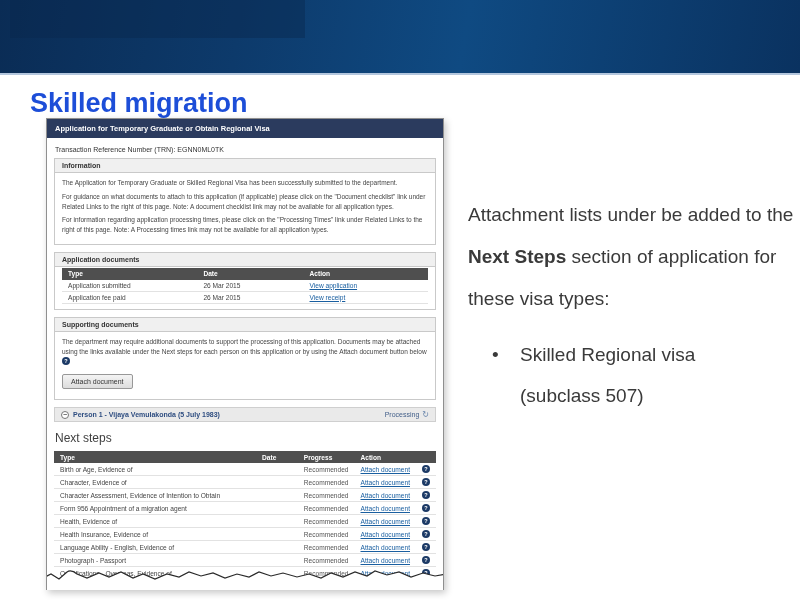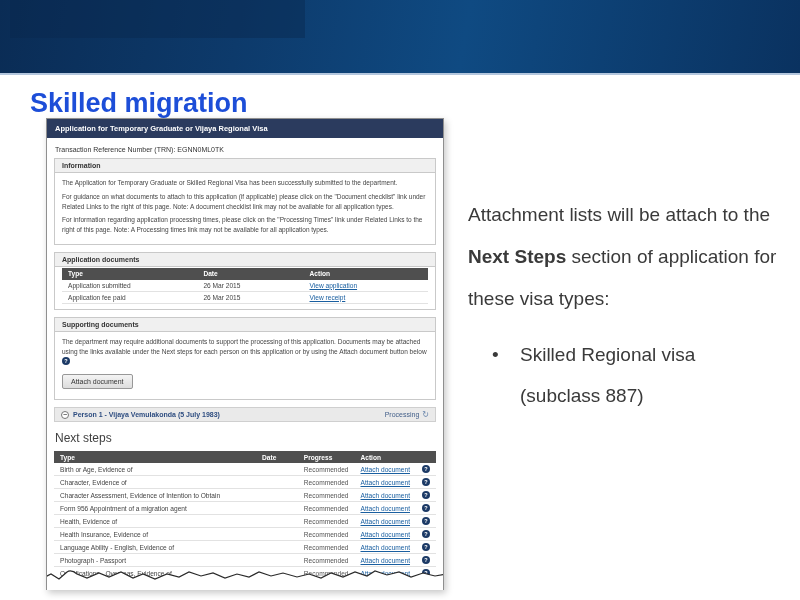--- a/index.html
+++ b/index.html
@@ -74,21 +74,21 @@
 </style>
 </head>
 <body>
 
 <div class="top-band">
   <div class="band-block"></div>
 </div>
 <div class="slide-title">Skilled migration</div>
 
 <div class="shot">
-  <div class="app-header">Application for Temporary Graduate or Vijaya Regional Visa</div>
+  <div class="app-header">Application for Temporary Graduate or Obtain Regional Visa</div>
   <div class="app-body">
     <div class="trn">Transaction Reference Number (TRN): EGNN0ML0TK</div>
 
     <div class="box">
       <div class="box-header">Information</div>
       <div class="box-body" id="info-paras">
           <p>The Application for Temporary Graduate or Skilled Regional Visa has been successfully submitted to the department.</p>
           <p>For guidance on what documents to attach to this application (if applicable) please click on the "Document checklist" link under Related Links to the right of this page. Note: A document checklist link may not be available for all application types.</p>
           <p>For information regarding application processing times, please click on the "Processing Times" link under Related Links to the right of this page. Note: A Processing times link may not be available for all application types.</p>
         </div>
@@ -228,17 +228,17 @@
 
   </div>
 
   <svg class="tear" viewBox="0 0 402 30" preserveAspectRatio="none">
     <path d="M-2,16 L6,12 L14,17 L22,10 Q26,7 32,12 L42,16 L54,11 L64,15 L76,10 L88,16 L98,12 L110,17 L122,12 L134,15 L144,10 L156,14 L168,11 L180,16 L192,12 L204,15 L214,10 L226,14 L238,11 L252,15 L264,12 L276,16 L286,11 L298,15 L310,10 L322,14 L330,9 L342,13 L354,10 L366,15 L378,11 L390,14 L402,12 L402,30 L-2,30 Z" fill="#ffffff" stroke="none"></path>
     <path d="M-2,16 L6,12 L14,17 L22,10 Q26,7 32,12 L42,16 L54,11 L64,15 L76,10 L88,16 L98,12 L110,17 L122,12 L134,15 L144,10 L156,14 L168,11 L180,16 L192,12 L204,15 L214,10 L226,14 L238,11 L252,15 L264,12 L276,16 L286,11 L298,15 L310,10 L322,14 L330,9 L342,13 L354,10 L366,15 L378,11 L390,14 L402,12" fill="none" stroke="#2a2a2a" stroke-width="1.2"></path>
   </svg>
 </div>
 
 <div class="right-panel">
-  <p><span>Attachment lists will be attach to the </span><span class="b">Next Steps</span><span> section of application for these visa types:</span></p>
+  <p><span>Attachment lists under be added to the </span><span class="b">Next Steps</span><span> section of application for these visa types:</span></p>
   <ul class="bullet-list" id="bullets">
-      <li>Skilled Regional visa (subclass 887)</li>
+      <li>Skilled Regional visa (subclass 507)</li>
     </ul>
 </div>
 
 </body></html>

